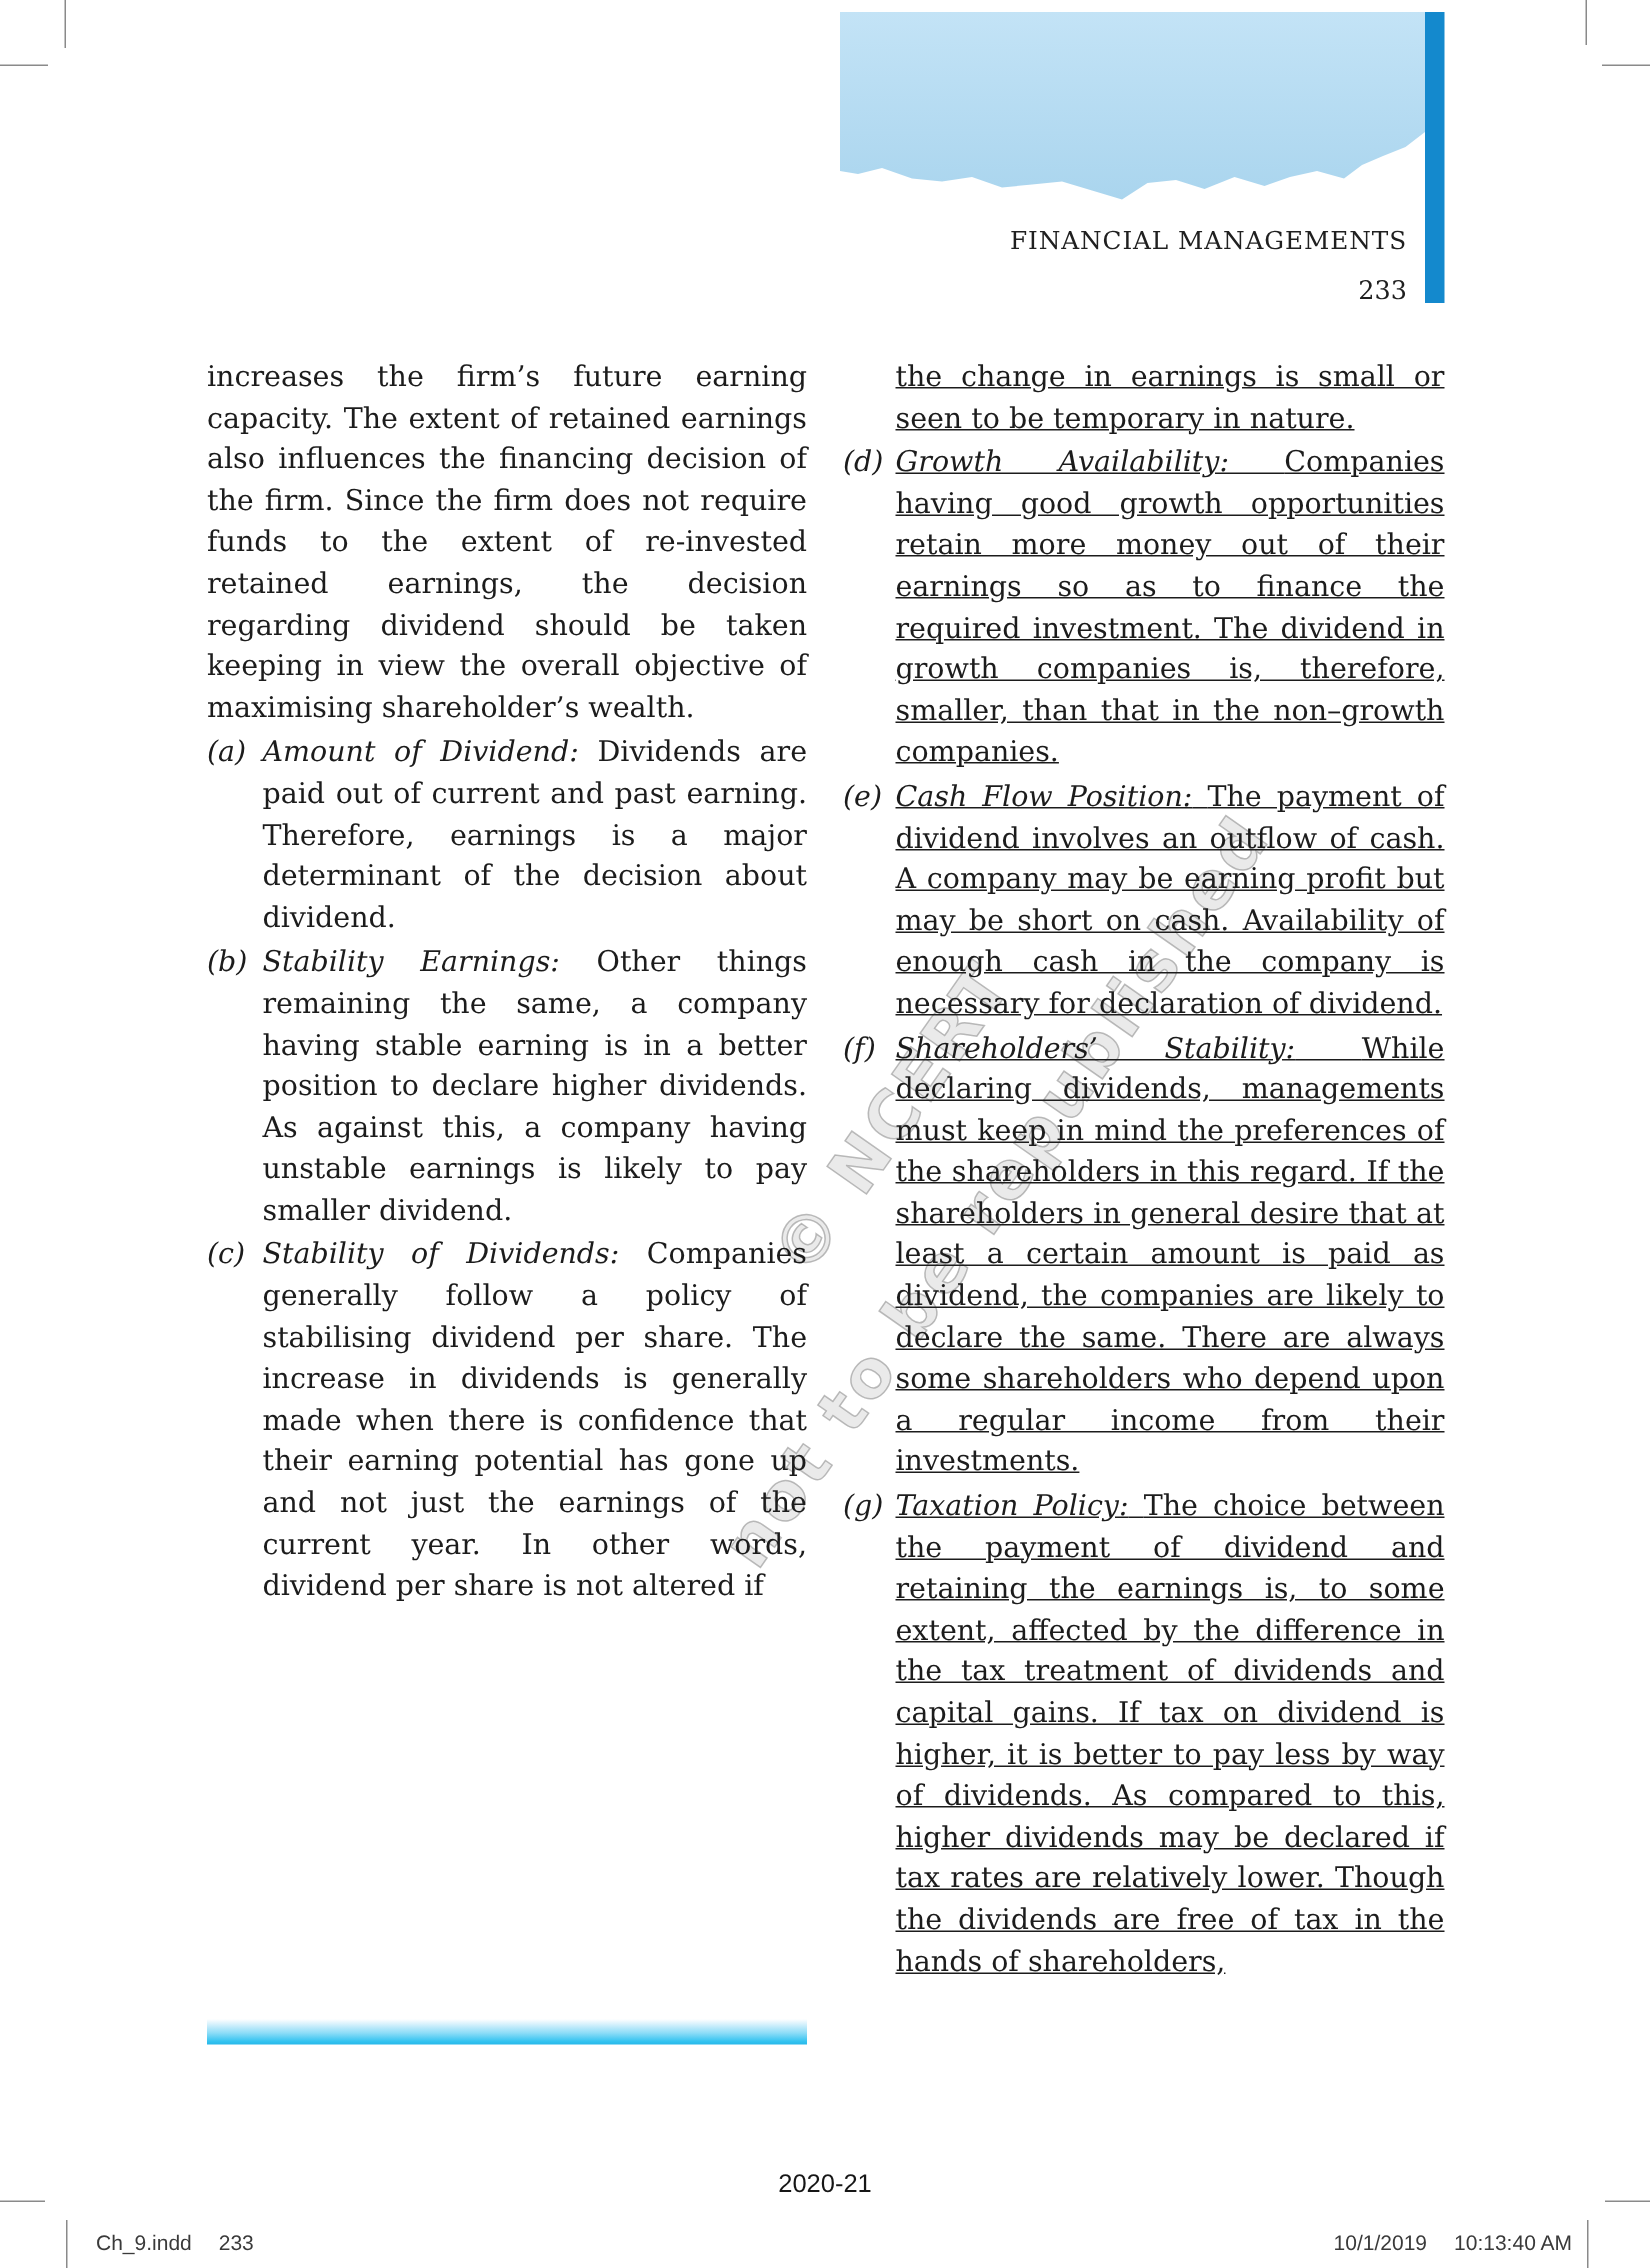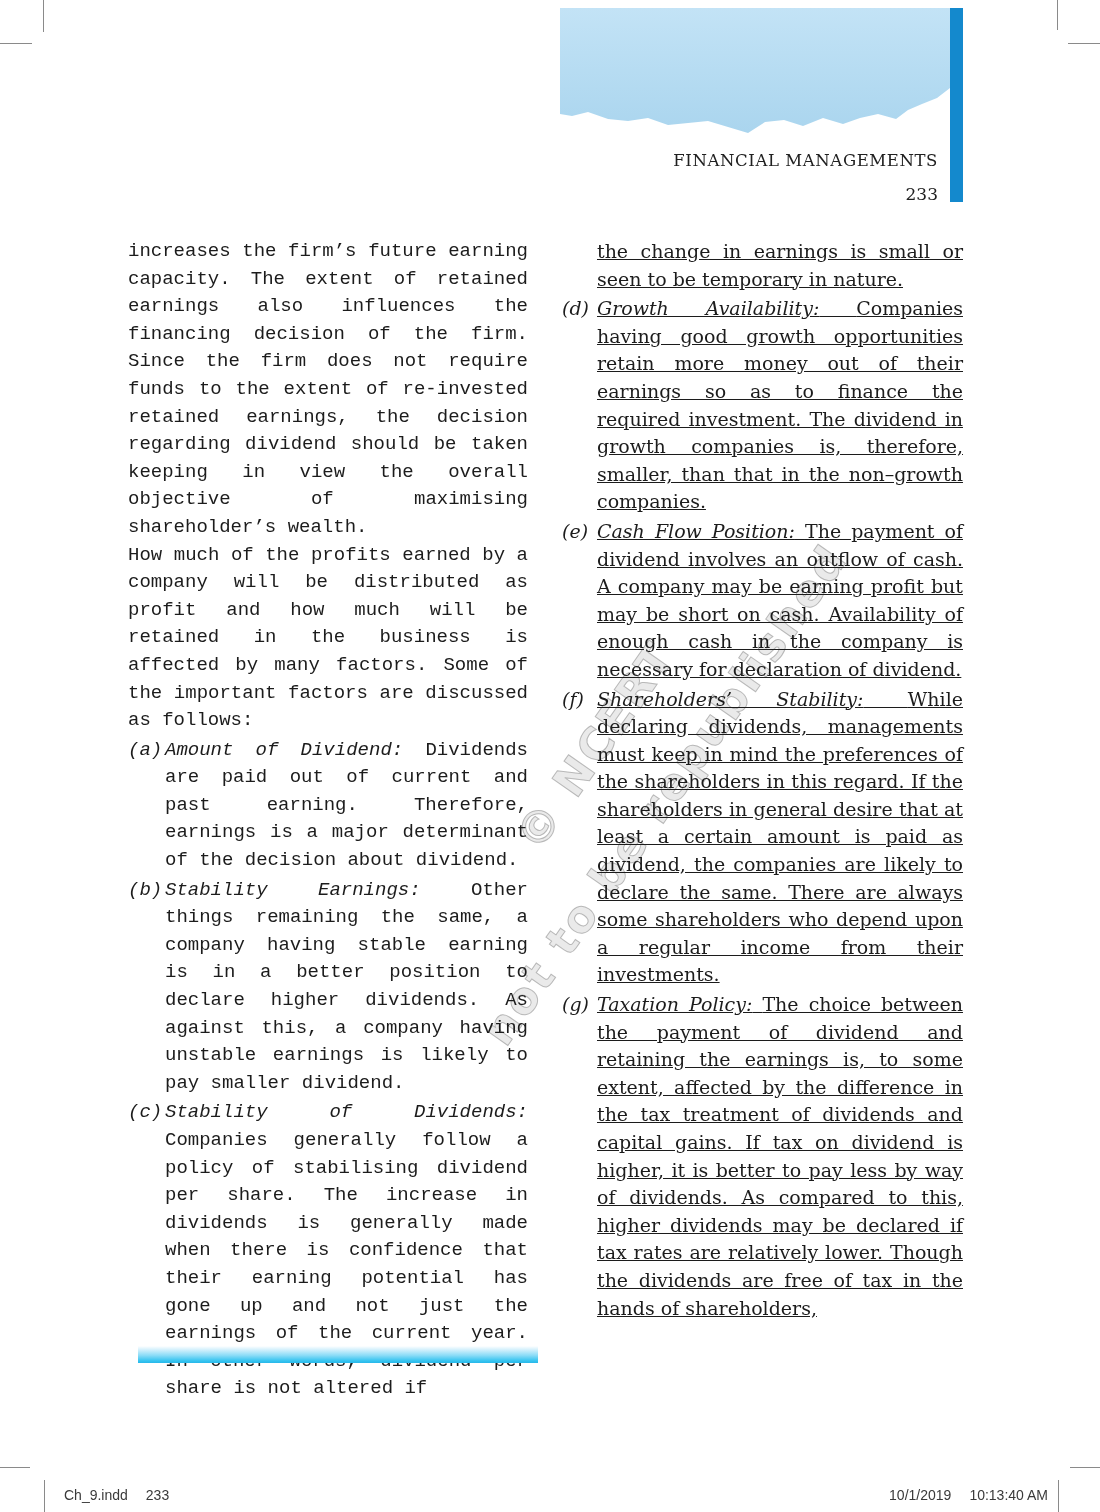--- a/index.html
+++ b/index.html
@@ -18,21 +18,21 @@
   
   .watermark{position:absolute;left:390px;top:555px;width:480px;height:430px;display:flex;
              flex-direction:column;justify-content:center;align-items:center;gap:34px;
              transform:rotate(-55deg);pointer-events:none;}
   .watermark span{font-family:"DejaVu Sans", sans-serif;font-weight:bold;font-size:44px;
              letter-spacing:3px;white-space:nowrap;color:rgba(150,150,150,0.20);
              -webkit-text-stroke:1px rgba(135,135,135,0.55);}
 
   
   .col{position:absolute;top:238px;text-align:justify;font-size:19px;line-height:27.6px;}
-  .col-left{left:128px;width:400px;font-family:Liberation Mono, monospace;}
+  .col-left{left:138px;width:400px;}
   .col-right{left:562px;width:401px;text-decoration:underline;}
   .col p{margin:0;}
   .section-heading{font-size:21.5px;line-height:30px;font-weight:bold;font-style:italic;
                    margin:25px 0 13px 0;text-align:left;}
   .lead-para{margin:0;}
   .indent{padding-left:35px;}
   .list-item{position:relative;padding-left:37px;margin-top:2px;}
   .col-right .list-item{padding-left:35px;}
   .item-label{position:absolute;left:0;top:0;font-style:italic;}
   .term{font-style:italic;}
@@ -75,21 +75,20 @@
   <div class="running-head">FINANCIAL MANAGEMENTS</div>
   <div class="page-num">233</div>
 
   <div class="watermark">
     <span>© NCERT</span>
     <span>not to be republished</span>
   </div>
 
   <div class="col col-left">
     <p>increases the firm’s future earning capacity. The extent of retained earnings also influences the financing decision of the firm. Since the firm does not require funds to the extent of re-invested retained earnings, the decision regarding dividend should be taken keeping in view the overall objective of maximising shareholder’s wealth.</p>
-    <p class="lead-para">How much of the profits earned by a company will be distributed as profit and how much will be retained in the business is affected by many factors. Some of the important factors are discussed as follows:</p>
 
     <div class="list-item">
       <span class="item-label">(a)</span>
       <span class="term">Amount of Dividend:</span>
       <span>Dividends are paid out of current and past earning. Therefore, earnings is a major determinant of the decision about dividend.</span>
     </div>
     <div class="list-item">
       <span class="item-label">(b)</span>
       <span class="term">Stability Earnings:</span>
       <span>Other things remaining the same, a company having stable earning is in a better position to declare higher dividends. As against this, a company having unstable earnings is likely to pay smaller dividend.</span>
@@ -120,20 +119,21 @@
       <span>While declaring dividends, managements must keep in mind the preferences of the shareholders in this regard. If the shareholders in general desire that at least a certain amount is paid as dividend, the companies are likely to declare the same. There are always some shareholders who depend upon a regular income from their investments.</span>
     </div>
     <div class="list-item">
       <span class="item-label">(g)</span>
       <span class="term">Taxation Policy:</span>
       <span>The choice between the payment of dividend and retaining the earnings is, to some extent, affected by the difference in the tax treatment of dividends and capital gains. If tax on dividend is higher, it is better to pay less by way of dividends. As compared to this, higher dividends may be declared if tax rates are relatively lower. Though the dividends are free of tax in the hands of shareholders,</span>
     </div>
   </div>
 
   <div class="gradient-bar"></div>
+  <div class="year">2020-21</div>
 
   <div class="imprint imprint-left">
     <span>Ch_9.indd</span><span class="gap"></span><span>233</span>
   </div>
   <div class="imprint imprint-right">
     <span>10/1/2019</span><span class="gap"></span><span>10:13:40 AM</span>
   </div>
 
 </div>
 

